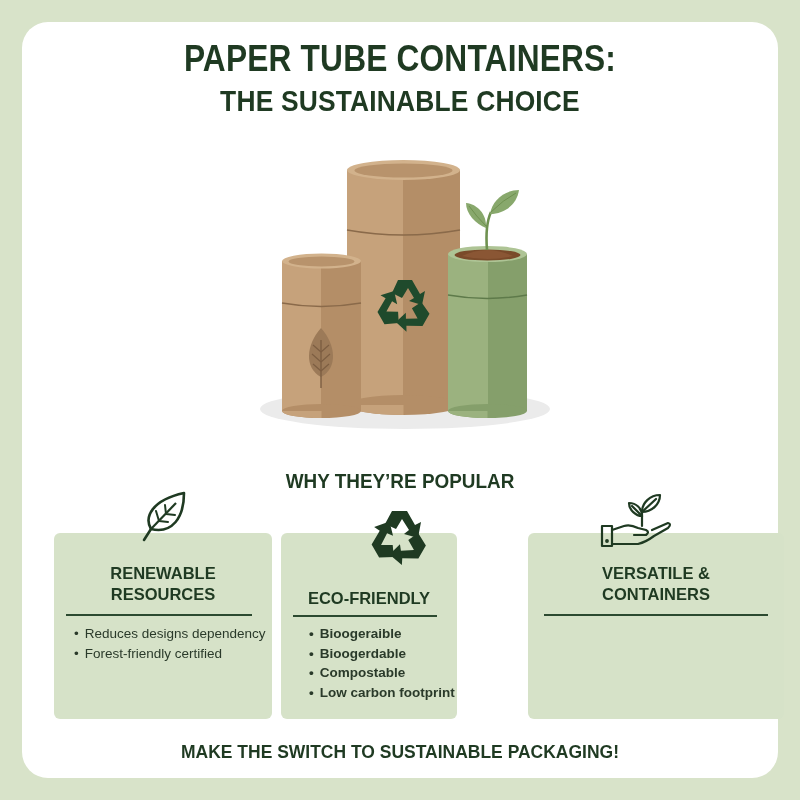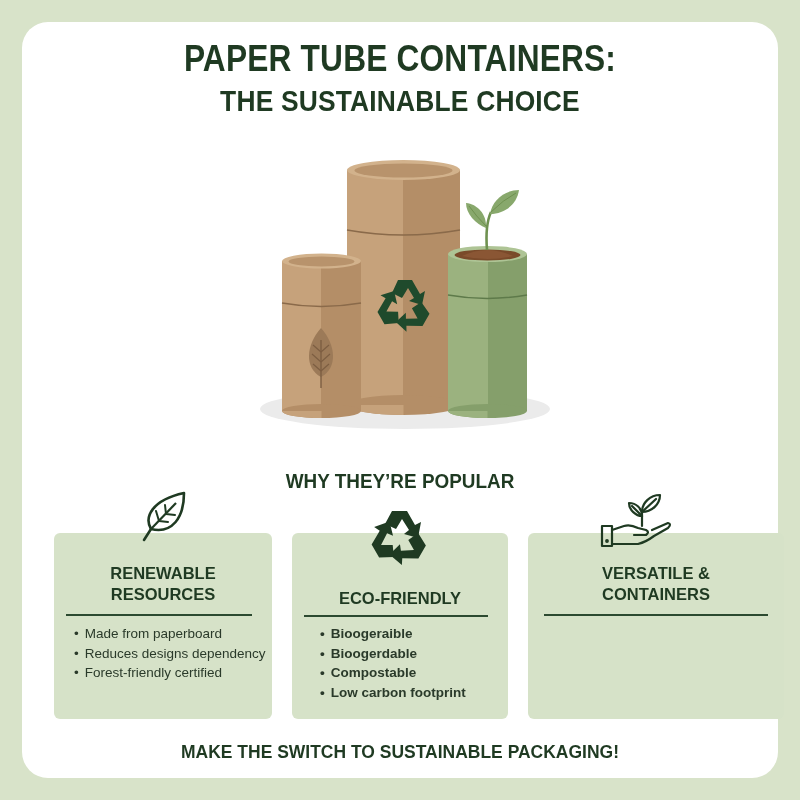--- a/index.html
+++ b/index.html
@@ -27,21 +27,21 @@
     position: absolute; left: 0; width: 800px; top: 469px; text-align: center;
     color: #1f3a22; font-weight: bold; font-size: 21px;
     transform: scaleX(0.9); transform-origin: center;
   }
 
   .card {
     position: absolute; top: 533px; height: 186px;
     background: #d6e2c8; border-radius: 6px;
   }
   .card-1 { left: 54px; width: 218px; }
-  .card-2 { left: 292px; width: 216px; }
+  .card-2 { left: 281px; width: 176px; }
   .card-3 { left: 528px; width: 256px; }
 
   .card-icon { position: absolute; }
   .card-title {
     position: absolute; left: 0; width: 100%; text-align: center;
     color: #1f3a22; font-weight: bold; font-size: 16.5px; line-height: 21px;
   }
   .card-rule {
     position: absolute; left: 12px; right: 20px; height: 2px; background: #2c4a30;
   }
@@ -129,21 +129,20 @@
 
 <div class="section-heading">WHY THEY’RE POPULAR</div>
 
 <div class="card card-1">
   <div class="card-title" style="top:30px;">
     <div>RENEWABLE</div>
     <div>RESOURCES</div>
   </div>
   <div class="card-rule" style="top:81px;"></div>
   <ul class="card-list" style="top:91px; left:20px;">
-    <li>Made from paperboard</li>
     <li>Reduces designs dependency</li>
     <li>Forest-friendly certified</li>
   </ul>
 </div>
 <svg class="card-icon" style="left:134px; top:490px;" width="56" height="56" viewBox="0 0 56 56">
   <path d="M10 50 L17 39" stroke="#1f3a22" stroke-width="2.6" fill="none" stroke-linecap="round"></path>
   <path d="M17 39 C10 27 18 10 50 3 C50 28 38 44 17 39 Z" stroke="#1f3a22" stroke-width="2.6" fill="none" stroke-linejoin="round"></path>
   <path d="M17 39 L42 13" stroke="#1f3a22" stroke-width="2.2" fill="none"></path>
   <path d="M25 31 L22 21 M25 31 L34 32 M32 24 L31 15 M32 24 L41 25" stroke="#1f3a22" stroke-width="2" fill="none" stroke-linecap="round"></path>
 </svg>

